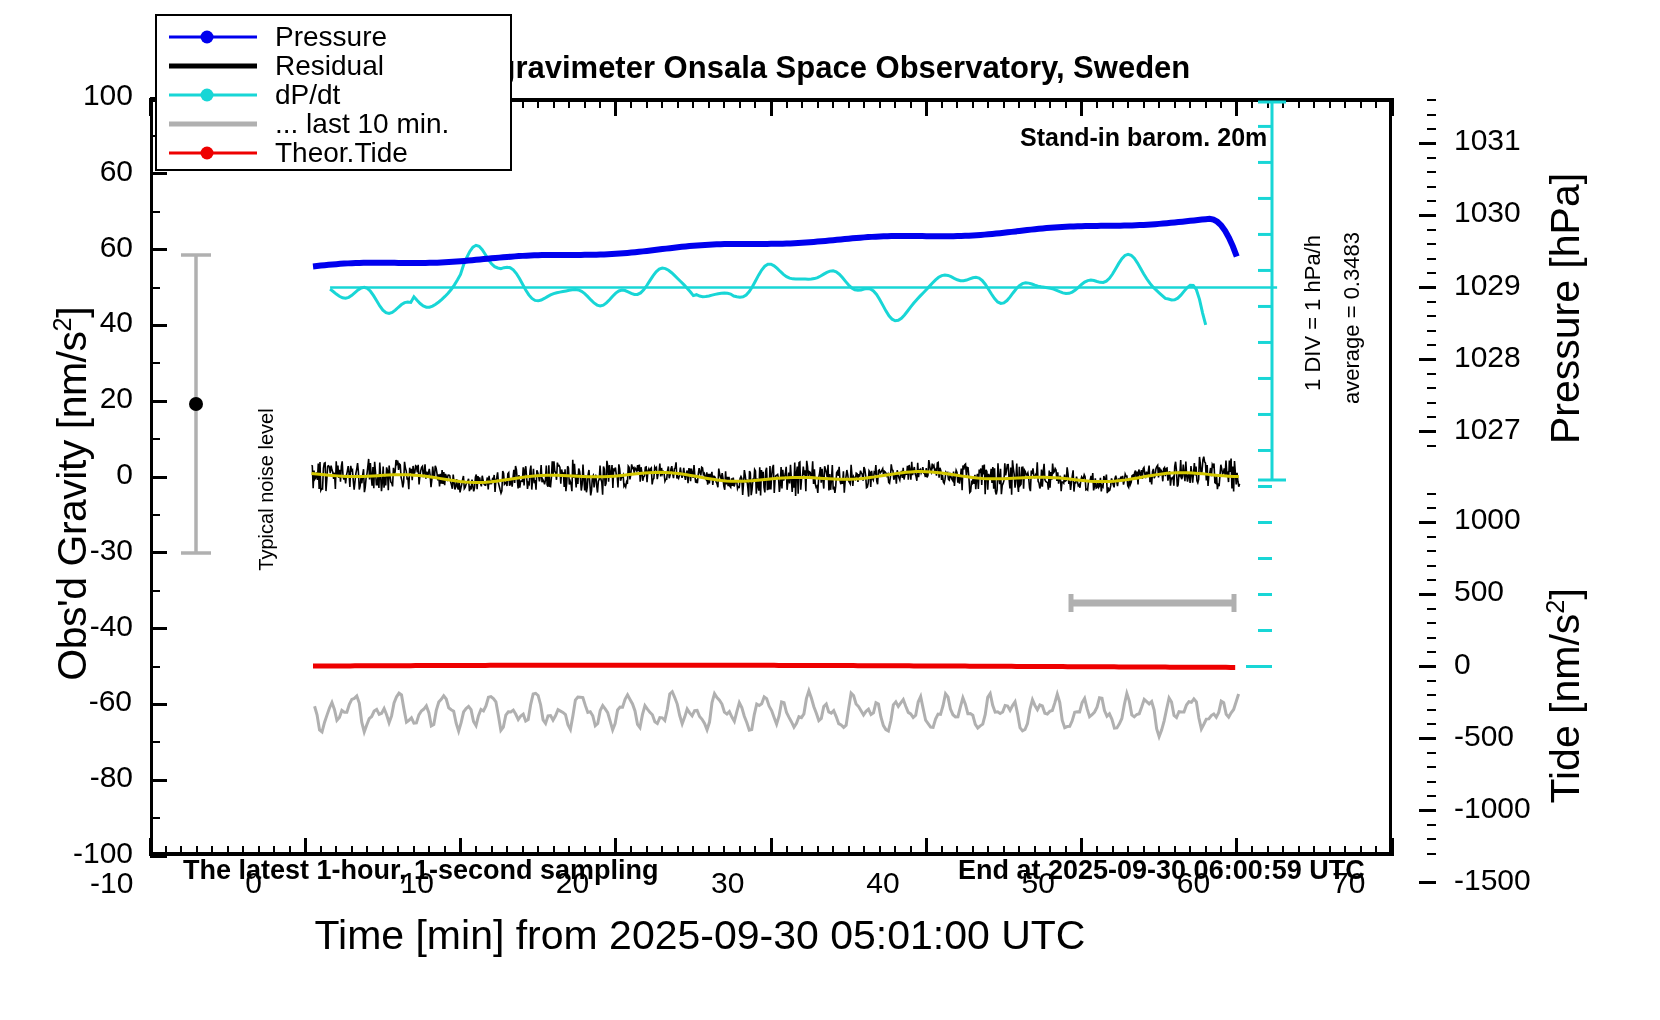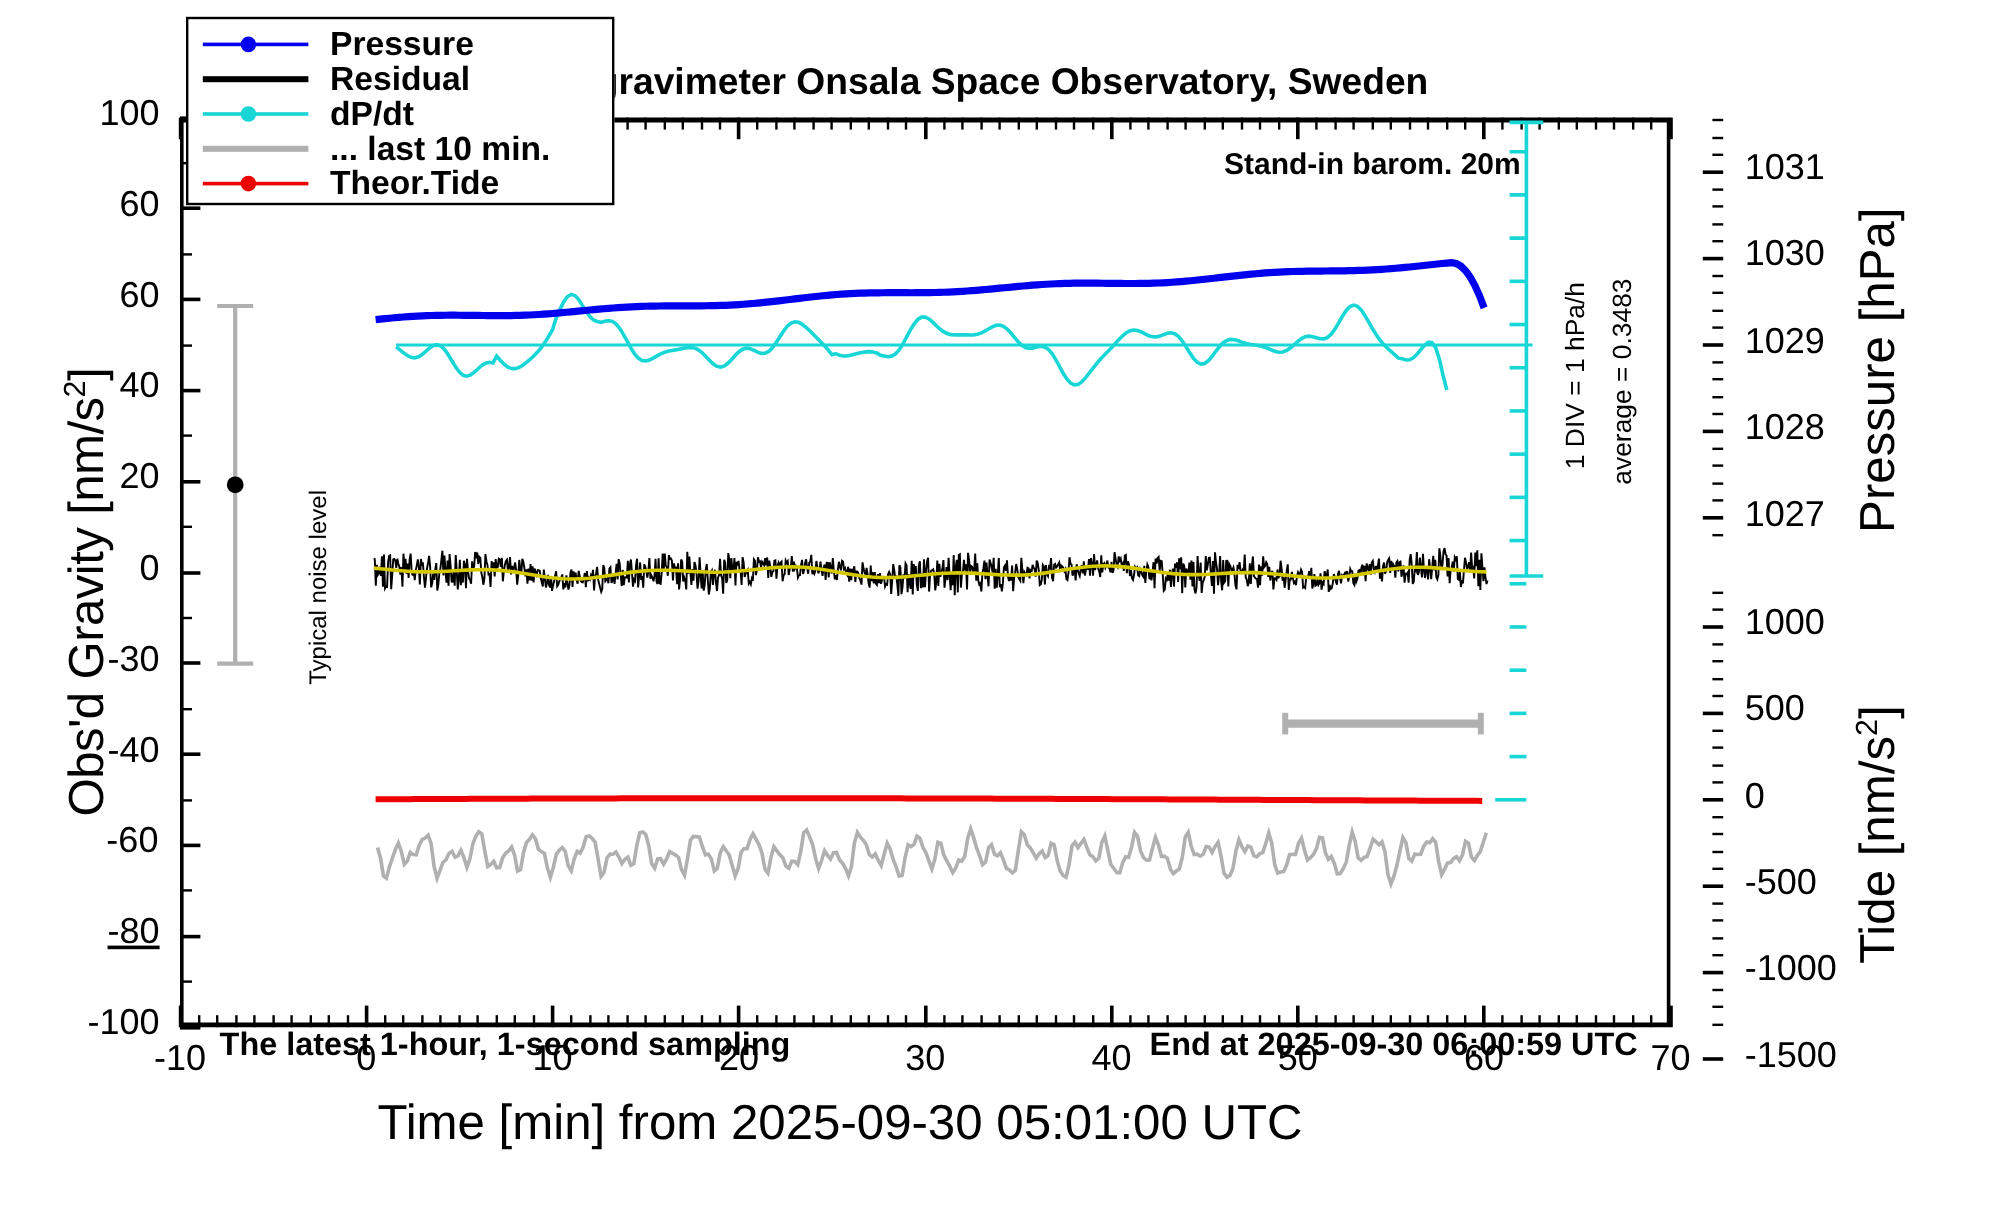--- a/index.html
+++ b/index.html
@@ -32,35 +32,35 @@
   
   #frame{
     left:150px; top:98px; width:1242px; height:758px;
     border-left:3px solid #000; border-right:3px solid #000;
     border-top:4px solid #000; border-bottom:4px solid #000;
     box-sizing:border-box;
   }
 
   .tick{position:absolute;background:#000;}
   .ylabel-tick{position:absolute;right:0;font-size:30px;text-align:right;white-space:nowrap;}
-  .xlabel-tick{position:absolute;font-size:30px;text-align:center;white-space:nowrap;}
+  .xlabel-tick{position:absolute;font-size:30px;text-align:left;white-space:nowrap;}
   .rlabel-tick{position:absolute;left:0;font-size:30px;white-space:nowrap;}
 
   
   #legend{
     left:155px; top:14px; width:357px; height:157px;
     background:#fff; border:2px solid #000; box-sizing:border-box;
     padding-top:6px;
   }
   .legend-row{display:flex;align-items:center;height:29px;padding-left:12px;}
   .legend-sym{width:88px;height:20px;position:relative;flex:none;}
   .legend-line{position:absolute;left:0;top:50%;width:88px;height:3px;transform:translateY(-50%);}
   .legend-line.thick{height:5px;}
   .legend-dot{position:absolute;left:38px;top:50%;width:13px;height:13px;border-radius:50%;transform:translate(-50%,-50%);}
-  .legend-txt{font-size:28px;padding-left:18px;white-space:nowrap;font-weight:bold;}
+  .legend-txt{font-size:28px;padding-left:18px;white-space:nowrap;}
 
   
   #standin{left:1020px; top:123px; font-size:25px; font-weight:bold; white-space:nowrap;}
   #latest{left:183px; top:855px; font-size:27px; font-weight:bold; white-space:nowrap;}
   #endat{left:958px; top:855px; font-size:27px; font-weight:bold; white-space:nowrap;}
   #title{left:150px; top:50px; width:1242px; text-align:center; font-size:31px; font-weight:bold; white-space:nowrap;}
 
   #noise-label{
     left:166px; top:478px; width:200px; text-align:center;
     transform:rotate(-90deg); transform-origin:center center;
@@ -110,21 +110,21 @@
       <div class="ylabel-tick" style="left: 5px; top: 381.2px; width: 128px;">20</div>
       <div class="tick" style="left: 150px; top: 475.5px; width: 17px; height: 3px;"></div>
       <div class="ylabel-tick" style="left: 5px; top: 457px; width: 128px;">0</div>
       <div class="tick" style="left: 150px; top: 551.3px; width: 17px; height: 3px;"></div>
       <div class="ylabel-tick" style="left: 5px; top: 532.8px; width: 128px;">-30</div>
       <div class="tick" style="left: 150px; top: 627.1px; width: 17px; height: 3px;"></div>
       <div class="ylabel-tick" style="left: 5px; top: 608.6px; width: 128px;">-40</div>
       <div class="tick" style="left: 150px; top: 702.9px; width: 17px; height: 3px;"></div>
       <div class="ylabel-tick" style="left: 4px; top: 684.4px; width: 128px;">-60</div>
       <div class="tick" style="left: 150px; top: 778.7px; width: 17px; height: 3px;"></div>
-      <div class="ylabel-tick" style="left: 5px; top: 760.2px; width: 128px; text-decoration: underline;">-80</div>
+      <div class="ylabel-tick" style="left: 5px; top: 760.2px; width: 128px;">-80</div>
       <div class="tick" style="left: 150px; top: 854.5px; width: 17px; height: 3px;"></div>
       <div class="ylabel-tick" style="left: 5px; top: 836px; width: 128px;">-100</div>
       <div class="tick" style="left: 150px; top: 817.1px; width: 10px; height: 2px;"></div>
       <div class="tick" style="left: 150px; top: 741.3px; width: 10px; height: 2px;"></div>
       <div class="tick" style="left: 150px; top: 665.5px; width: 10px; height: 2px;"></div>
       <div class="tick" style="left: 150px; top: 589.7px; width: 10px; height: 2px;"></div>
       <div class="tick" style="left: 150px; top: 513.9px; width: 10px; height: 2px;"></div>
       <div class="tick" style="left: 150px; top: 438.1px; width: 10px; height: 2px;"></div>
       <div class="tick" style="left: 150px; top: 362.3px; width: 10px; height: 2px;"></div>
       <div class="tick" style="left: 150px; top: 286.5px; width: 10px; height: 2px;"></div>

